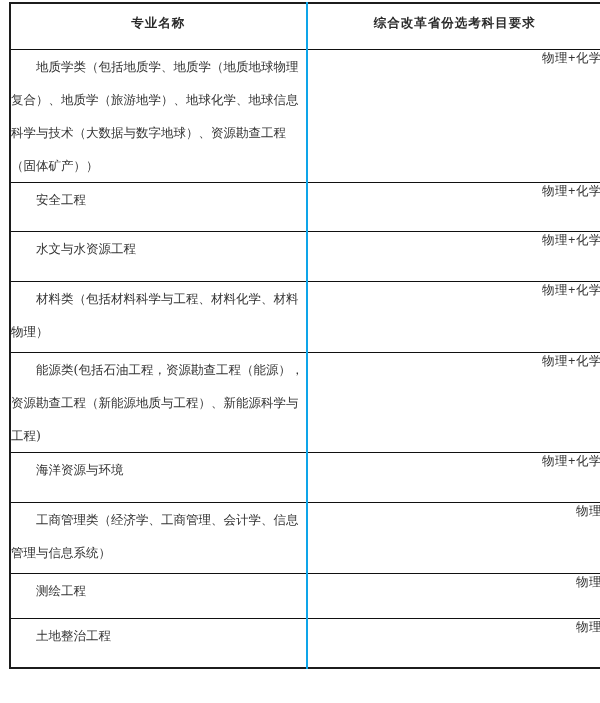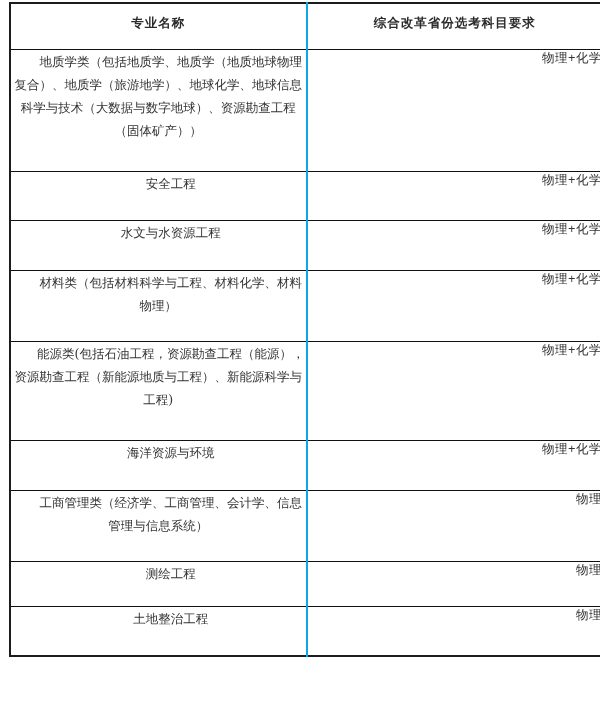--- a/index.html
+++ b/index.html
@@ -43,23 +43,23 @@
     font-family: Liberation Mono, monospace;
   }
   table.doc-table th {
     font-weight: bold;
     text-align: center;
     padding-top: 11px;
     color: #2b2b2b;
     letter-spacing: 1px;
   }
   td.major-cell {
-    text-align: center;
+    text-align: left;
     padding: 9px 8px 0 8px;
-    line-height: 23px;
+    line-height: 33px;
   }
   td.major-cell .para {
     text-indent: 2em;
     margin: 0;
   }
   td.req-cell {
     text-align: right;
     padding-top: 10px;
     letter-spacing: 0.5px;
   }

